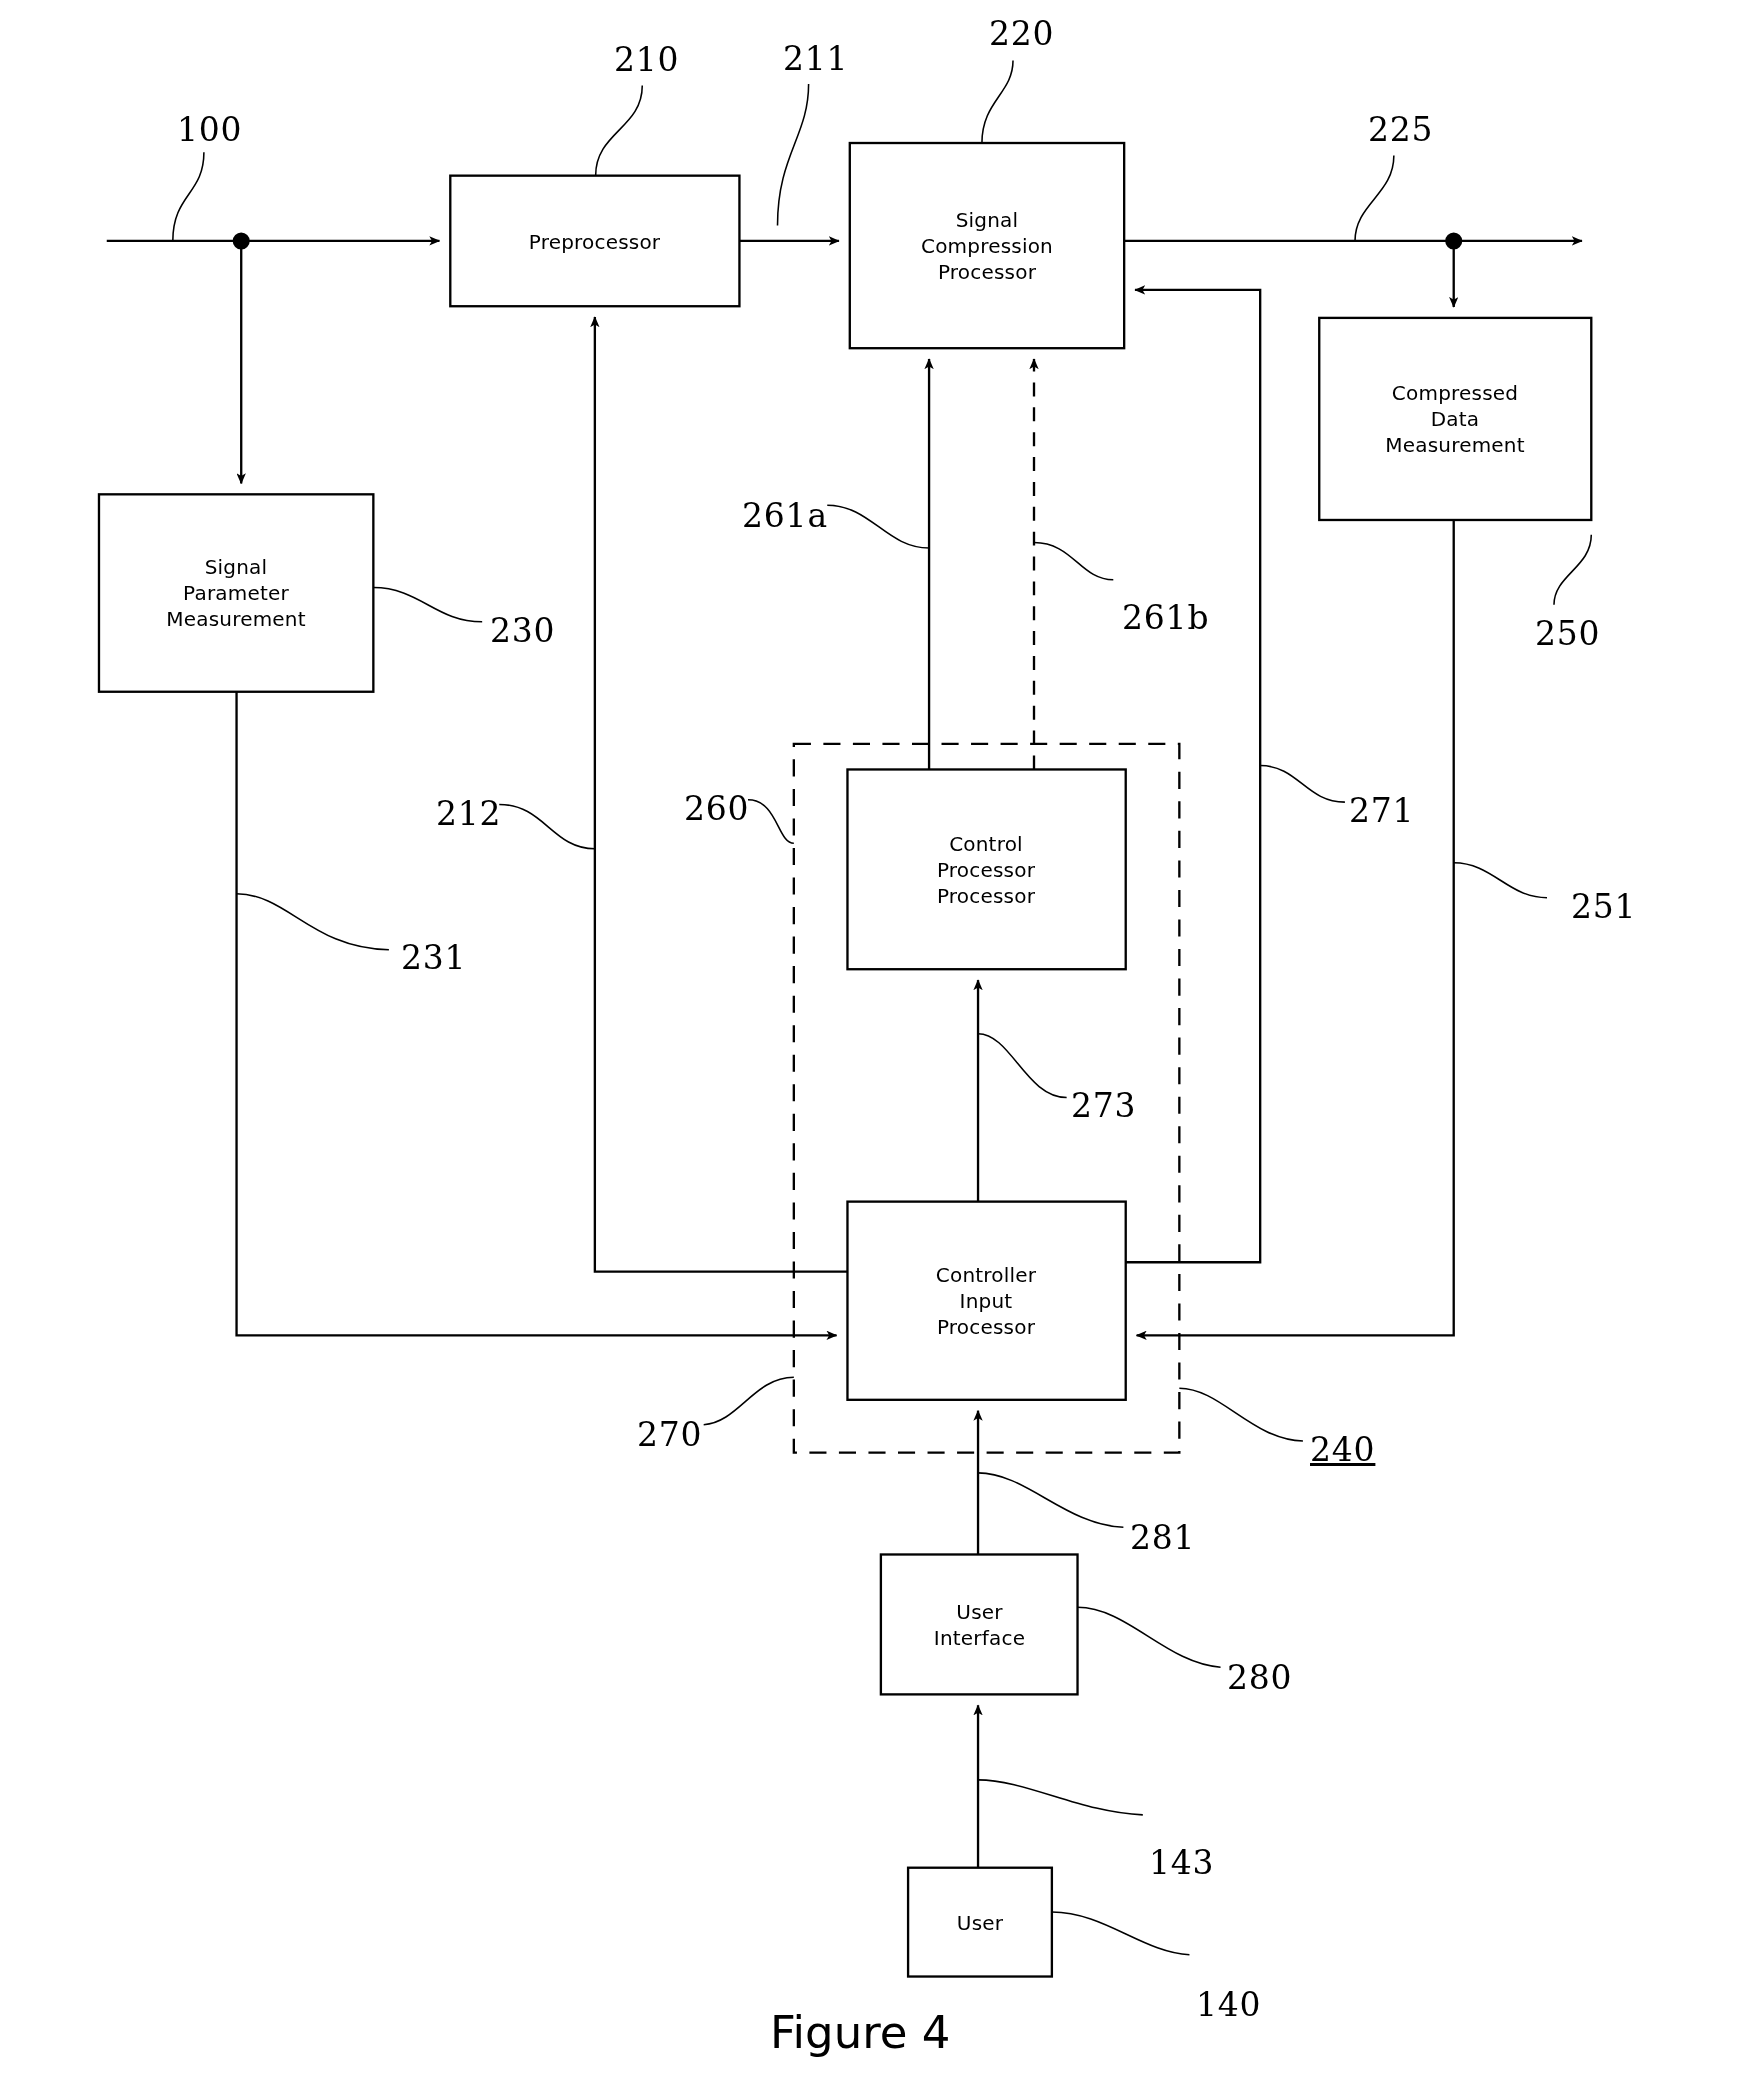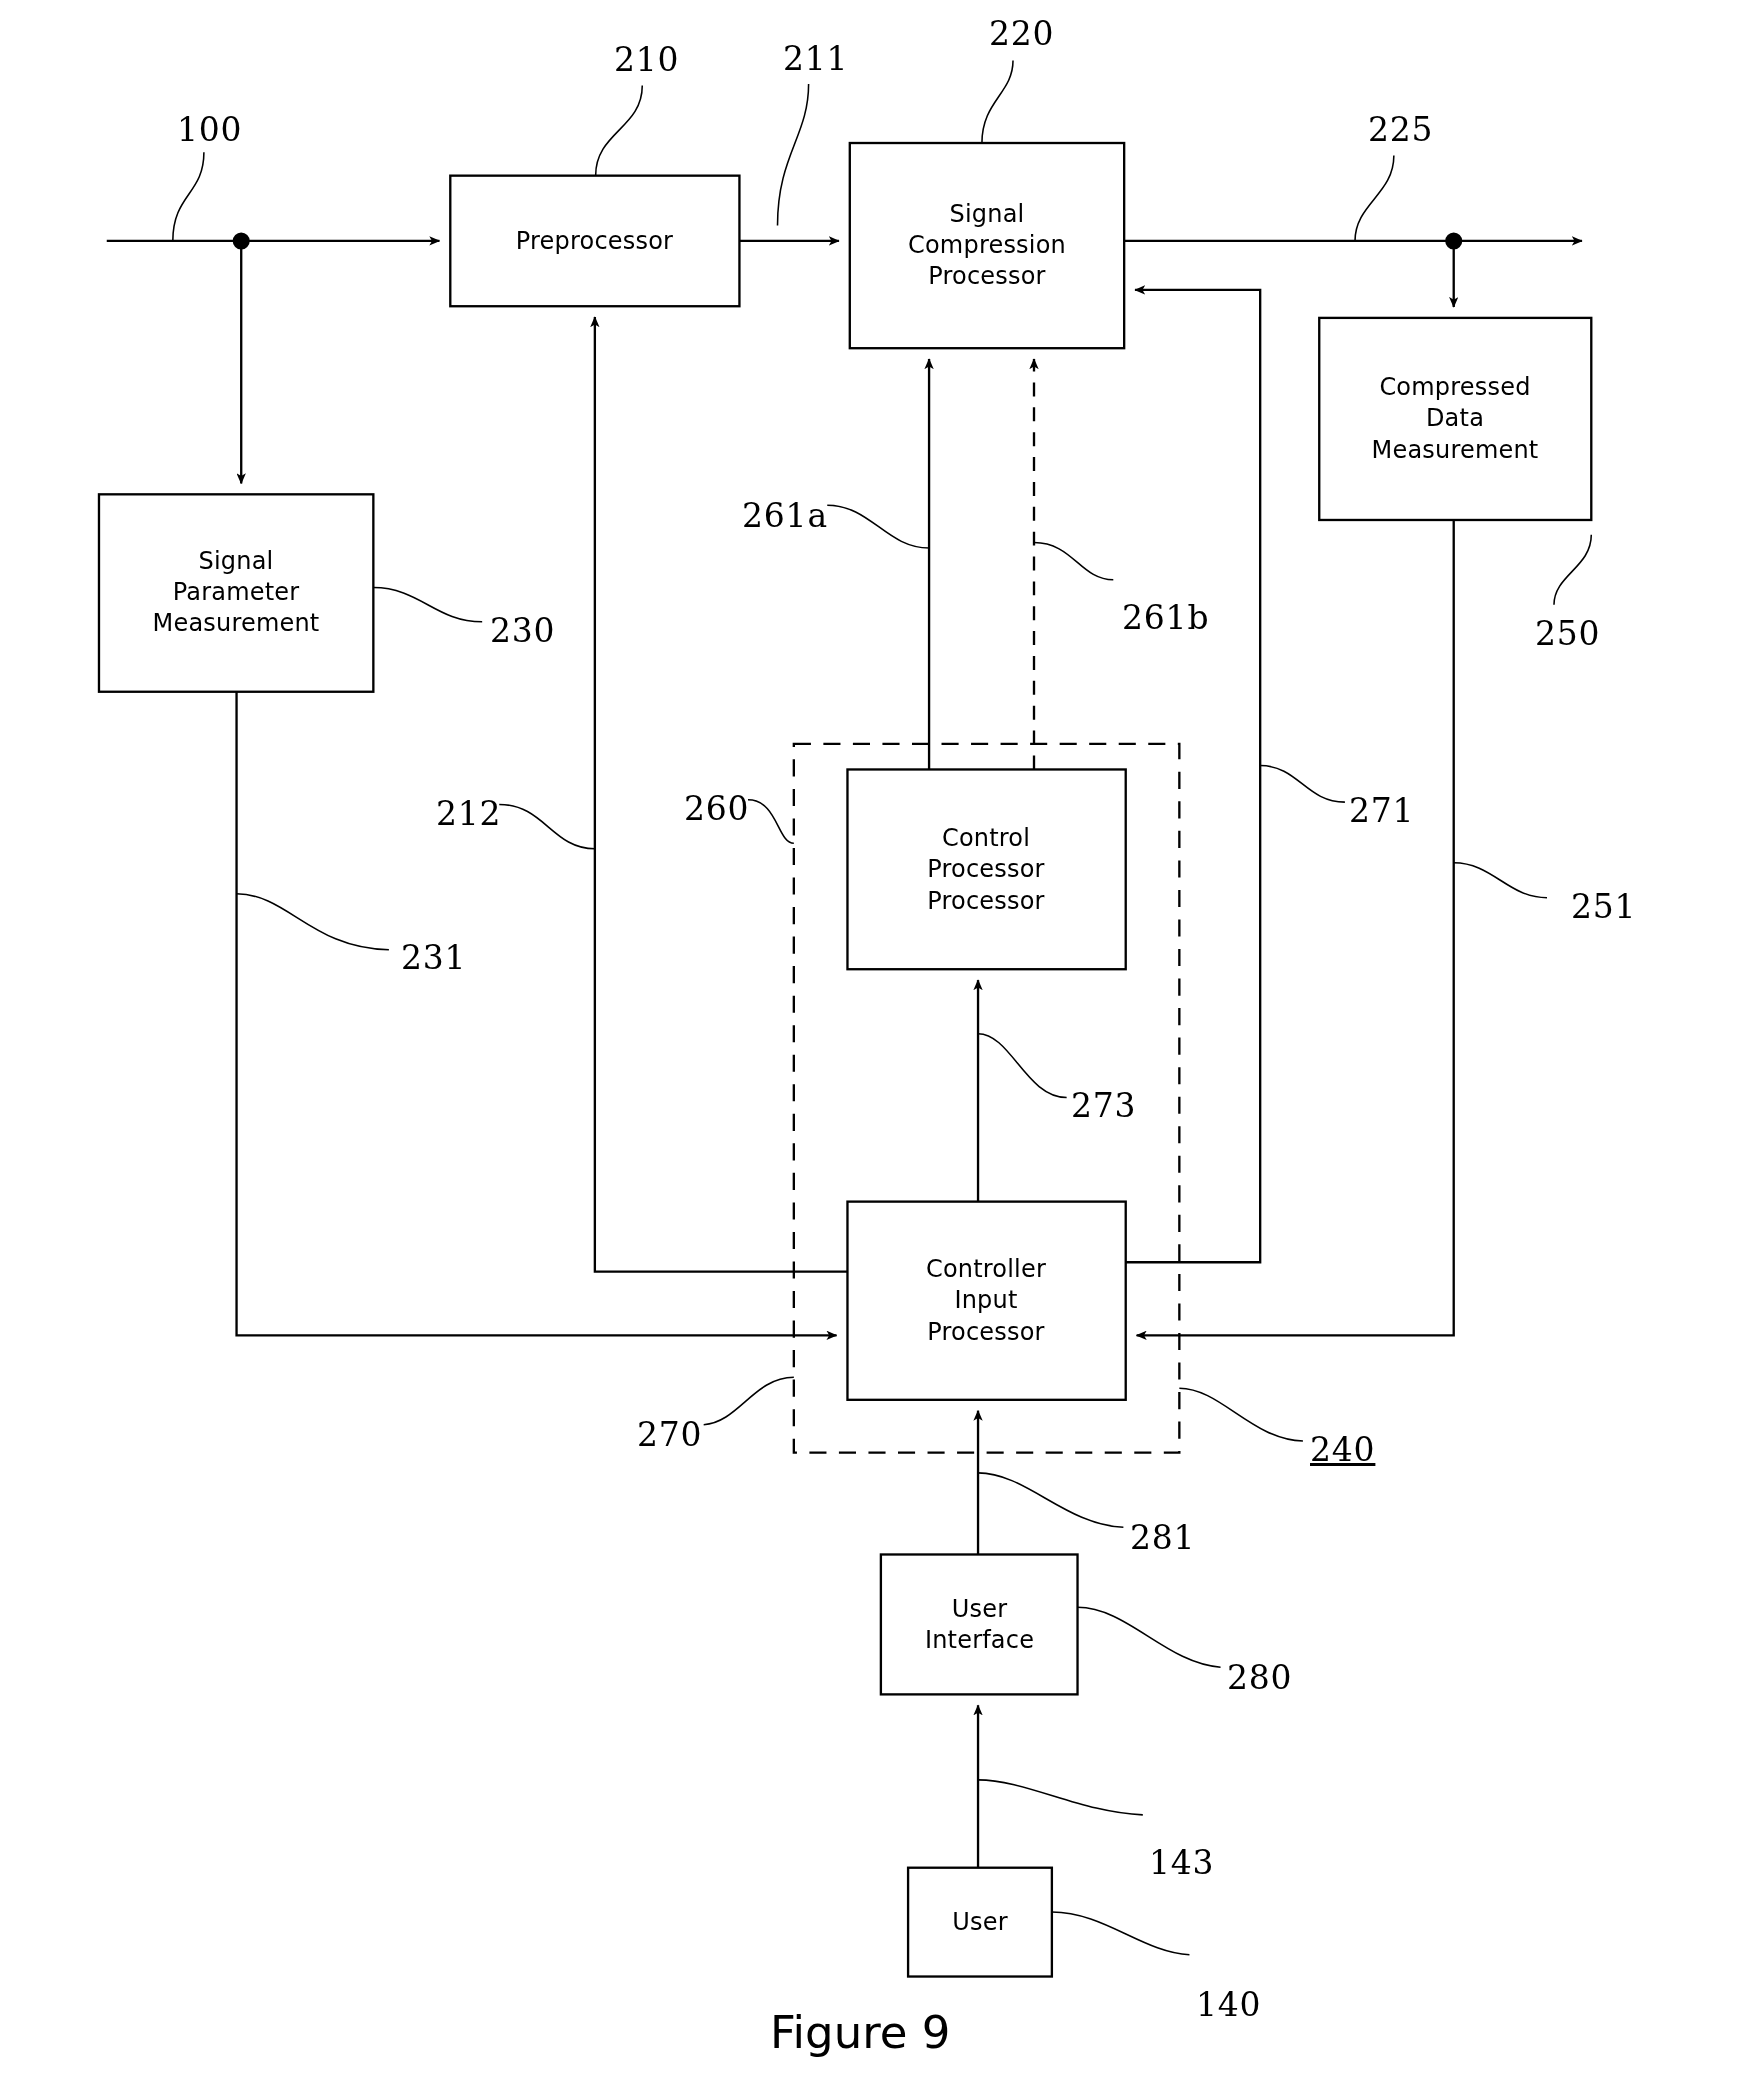--- a/index.html
+++ b/index.html
@@ -23,21 +23,21 @@
     height: 2097px;
   }
   .box-label {
     position: absolute;
     display: flex;
     flex-direction: column;
     align-items: center;
     justify-content: center;
     text-align: center;
     color: #000000;
-    font-size: 24px;
+    font-size: 20px;
     line-height: 1.30;
     font-family: "DejaVu Sans", sans-serif;
     letter-spacing: 0.2px;
     pointer-events: none;
   }
   .ref-num {
     position: absolute;
     color: #000000;
     font-size: 33px;
     font-family: "DejaVu Serif", serif;
@@ -193,16 +193,16 @@
   <div class="ref-num" style="left:1552px;top:887px;margin-left:19px;">251</div>
   <div class="ref-num" style="left:1349px;top:791px;">271</div>
   <div class="ref-num" style="left:1071px;top:1086px;">273</div>
   <div class="ref-num" style="left:637px;top:1415px;">270</div>
   <div class="ref-num" style="left:1310px;top:1430px;text-decoration:underline;">240</div>
   <div class="ref-num" style="left:1130px;top:1518px;">281</div>
   <div class="ref-num" style="left:1227px;top:1658px;">280</div>
   <div class="ref-num" style="left:1149px;top:1805px;margin-top:38px;">143</div>
   <div class="ref-num" style="left:1196px;top:1945px;margin-top:40px;">140</div>
 
-  <div class="fig-caption" style="left:770px;top:2006px;">Figure 9</div>
+  <div class="fig-caption" style="left:770px;top:2006px;">Figure 4</div>
 
 </div>
 
 
 </body></html>

